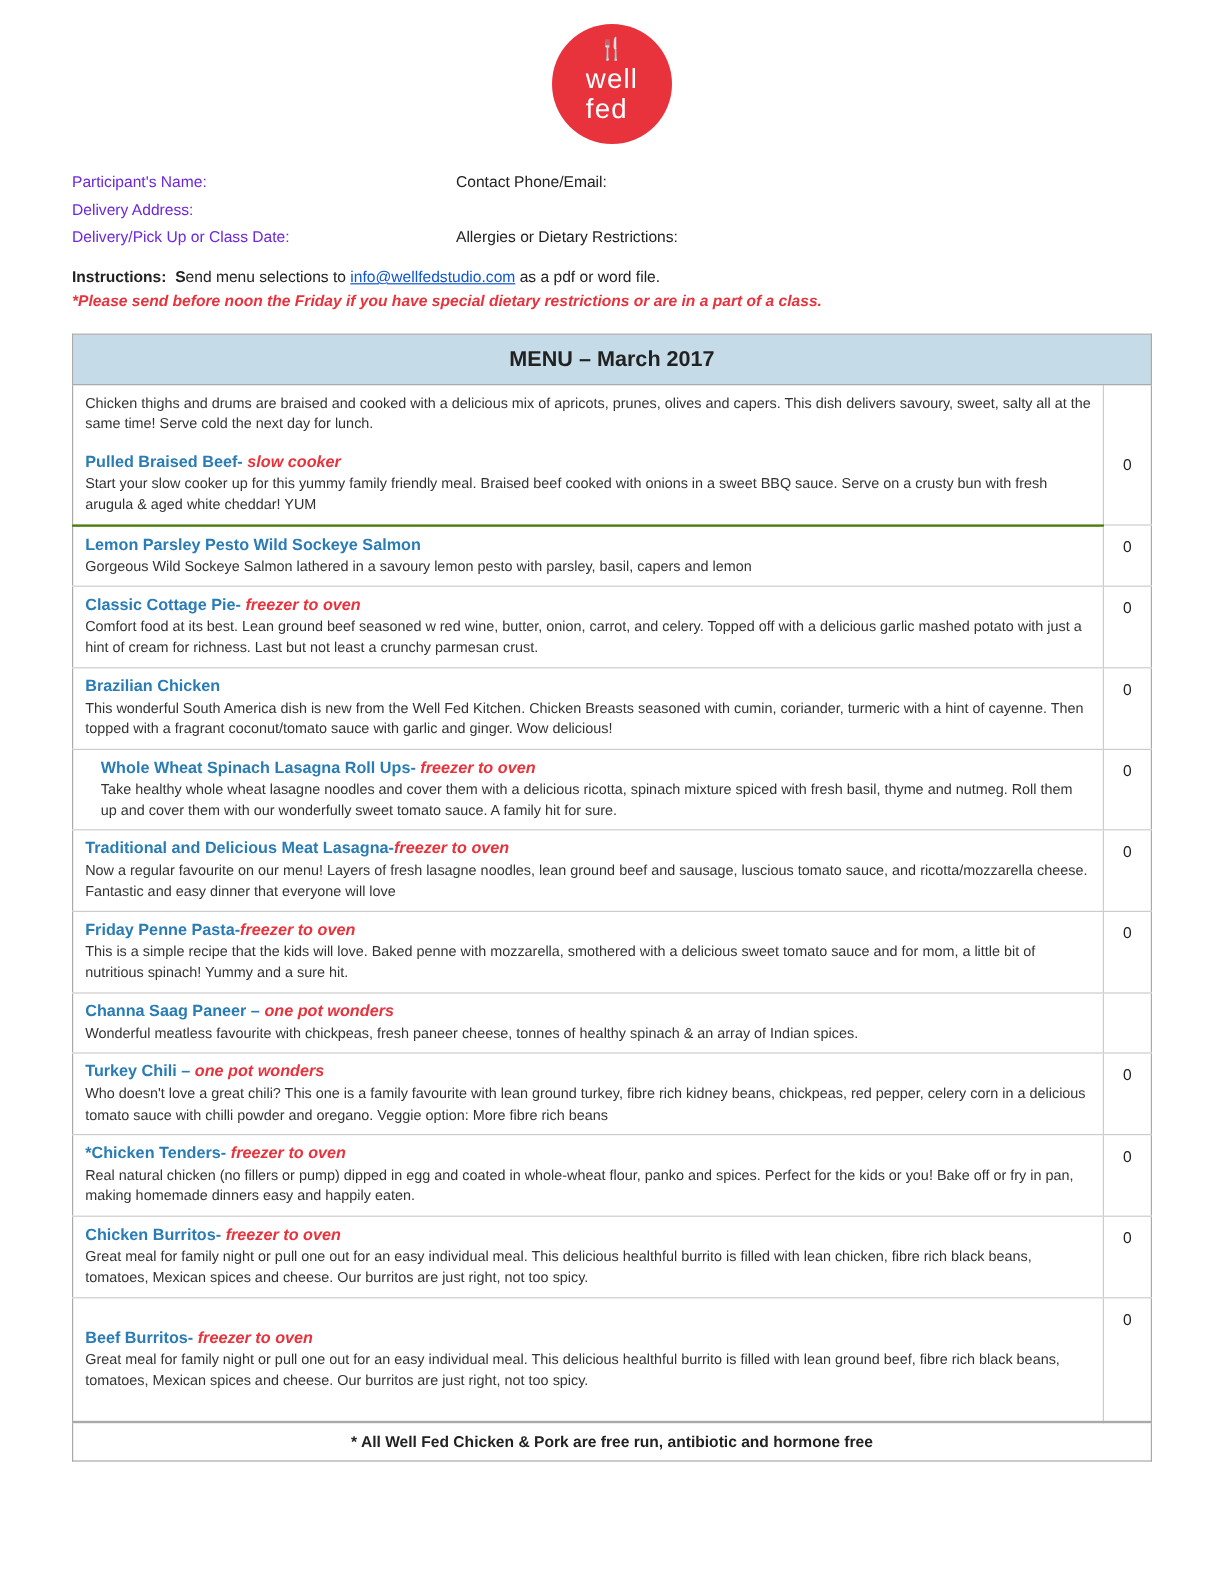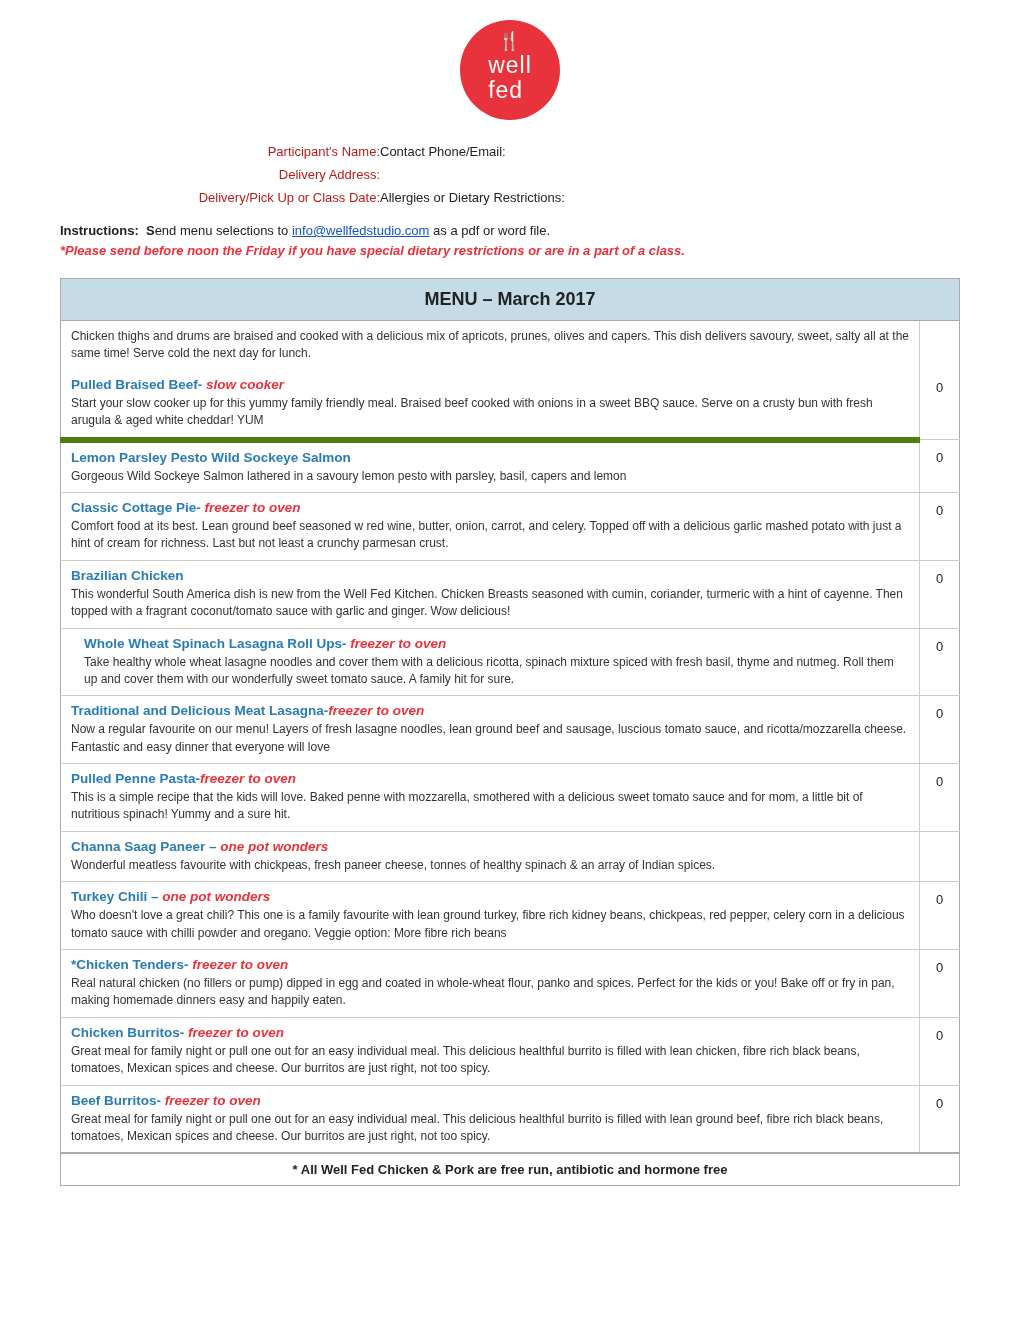--- a/index.html
+++ b/index.html
@@ -54,22 +54,21 @@
     }
 
     .form-row {
       display: flex;
       margin-bottom: 8px;
     }
 
     .form-label {
       width: 320px;
       font-size: 13px;
-      color: #b91c1c;
-      text-align: right;
+      color: #6d28d9;
     }
 
     .form-label-right {
       flex: 1;
       font-size: 13px;
       color: #222;
     }
 
     .instructions {
       margin-bottom: 18px;
@@ -186,21 +185,21 @@
       <td style="padding:7px 10px; border-right:1px solid #ccc;">
         <div class="item-title">
           <span>Pulled Braised Beef-</span><span class="italic-red"> slow cooker</span>
         </div>
         <div class="item-desc">Start your slow cooker up for this yummy family friendly meal. Braised beef cooked with onions in a sweet BBQ sauce.  Serve on a crusty bun with fresh arugula &amp; aged white cheddar! YUM</div>
       </td>
       <td style="width:40px; text-align:center; vertical-align:top; padding-top:10px; font-size:13px;">0</td>
     </tr>
 
     <tr>
-      <td style="padding:7px 10px; border-right:1px solid #ccc; border-top:6px solid #4d7c0f;">
+      <td style="padding:7px 10px; border-right:1px solid #ccc; border-top:2px solid #4d7c0f;">
         <div class="item-title">
           <span>Lemon Parsley Pesto Wild Sockeye Salmon</span><span class="italic-red"></span>
         </div>
         <div class="item-desc">Gorgeous Wild Sockeye Salmon lathered in a savoury lemon pesto with parsley, basil, capers and lemon</div>
       </td>
       <td style="width:40px; text-align:center; vertical-align:top; padding-top:10px; font-size:13px; border-top:1px solid #ccc;">0</td>
     </tr>
 
     <tr>
       <td style="padding:7px 10px; border-right:1px solid #ccc; border-top:1px solid #ccc;">
@@ -239,21 +238,21 @@
           <span>Traditional and Delicious Meat Lasagna-</span><span class="italic-red">freezer to oven</span>
         </div>
         <div class="item-desc">Now a regular favourite on our menu! Layers of fresh lasagne noodles, lean ground beef and sausage, luscious tomato sauce, and ricotta/mozzarella cheese. Fantastic and easy dinner that everyone will love</div>
       </td>
       <td style="width:40px; text-align:center; vertical-align:top; padding-top:10px; font-size:13px; border-top:1px solid #ccc;">0</td>
     </tr>
 
     <tr>
       <td style="padding:7px 10px; border-right:1px solid #ccc; border-top:1px solid #ccc;">
         <div class="item-title">
-          <span>Pulled Penne Pasta-</span><span class="italic-red">freezer to oven</span>
+          <span>Friday Penne Pasta-</span><span class="italic-red">freezer to oven</span>
         </div>
         <div class="item-desc">This is a simple recipe that the kids will love.  Baked penne with mozzarella, smothered with a delicious sweet tomato sauce and for mom, a little bit of nutritious spinach! Yummy and a sure hit.</div>
       </td>
       <td style="width:40px; text-align:center; vertical-align:top; padding-top:10px; font-size:13px; border-top:1px solid #ccc;">0</td>
     </tr>
 
     <tr>
       <td style="padding:7px 10px; border-right:1px solid #ccc; border-top:1px solid #ccc;">
         <div class="item-title">
           <span>Channa Saag Paneer –</span><span class="italic-red"> one pot wonders</span>
@@ -287,21 +286,21 @@
       <td style="padding:7px 10px; border-right:1px solid #ccc; border-top:1px solid #ccc;">
         <div class="item-title">
           <span>Chicken Burritos-</span><span class="italic-red"> freezer to oven</span>
         </div>
         <div class="item-desc">Great meal for family night or pull one out for an easy individual meal.  This delicious healthful burrito is filled with lean chicken, fibre rich black beans, tomatoes, Mexican spices and cheese.  Our burritos are just right, not too spicy.</div>
       </td>
       <td style="width:40px; text-align:center; vertical-align:top; padding-top:10px; font-size:13px; border-top:1px solid #ccc;">0</td>
     </tr>
 
     <tr>
-      <td style="padding:7px 10px; border-right:1px solid #ccc; border-top:1px solid #ccc;margin-top:12px;">
+      <td style="padding:25px 10px; border-right:1px solid #ccc; border-top:1px solid #ccc;margin-top:12px;">
         <div class="item-title">
           <span>Beef Burritos-</span><span class="italic-red"> freezer to oven</span>
         </div>
         <div class="item-desc">Great meal for family night or pull one out for an easy individual meal.  This delicious healthful burrito is filled with lean ground beef, fibre rich black beans, tomatoes, Mexican spices and cheese.  Our burritos are just right, not too spicy.</div>
       </td>
       <td style="width:40px; text-align:center; vertical-align:top; padding-top:10px; font-size:13px; border-top:1px solid #ccc;">0</td>
     </tr>
 
     <tr>
       <td colspan="2" class="footer-row">* All Well Fed Chicken &amp; Pork are free run, antibiotic and hormone free</td>

